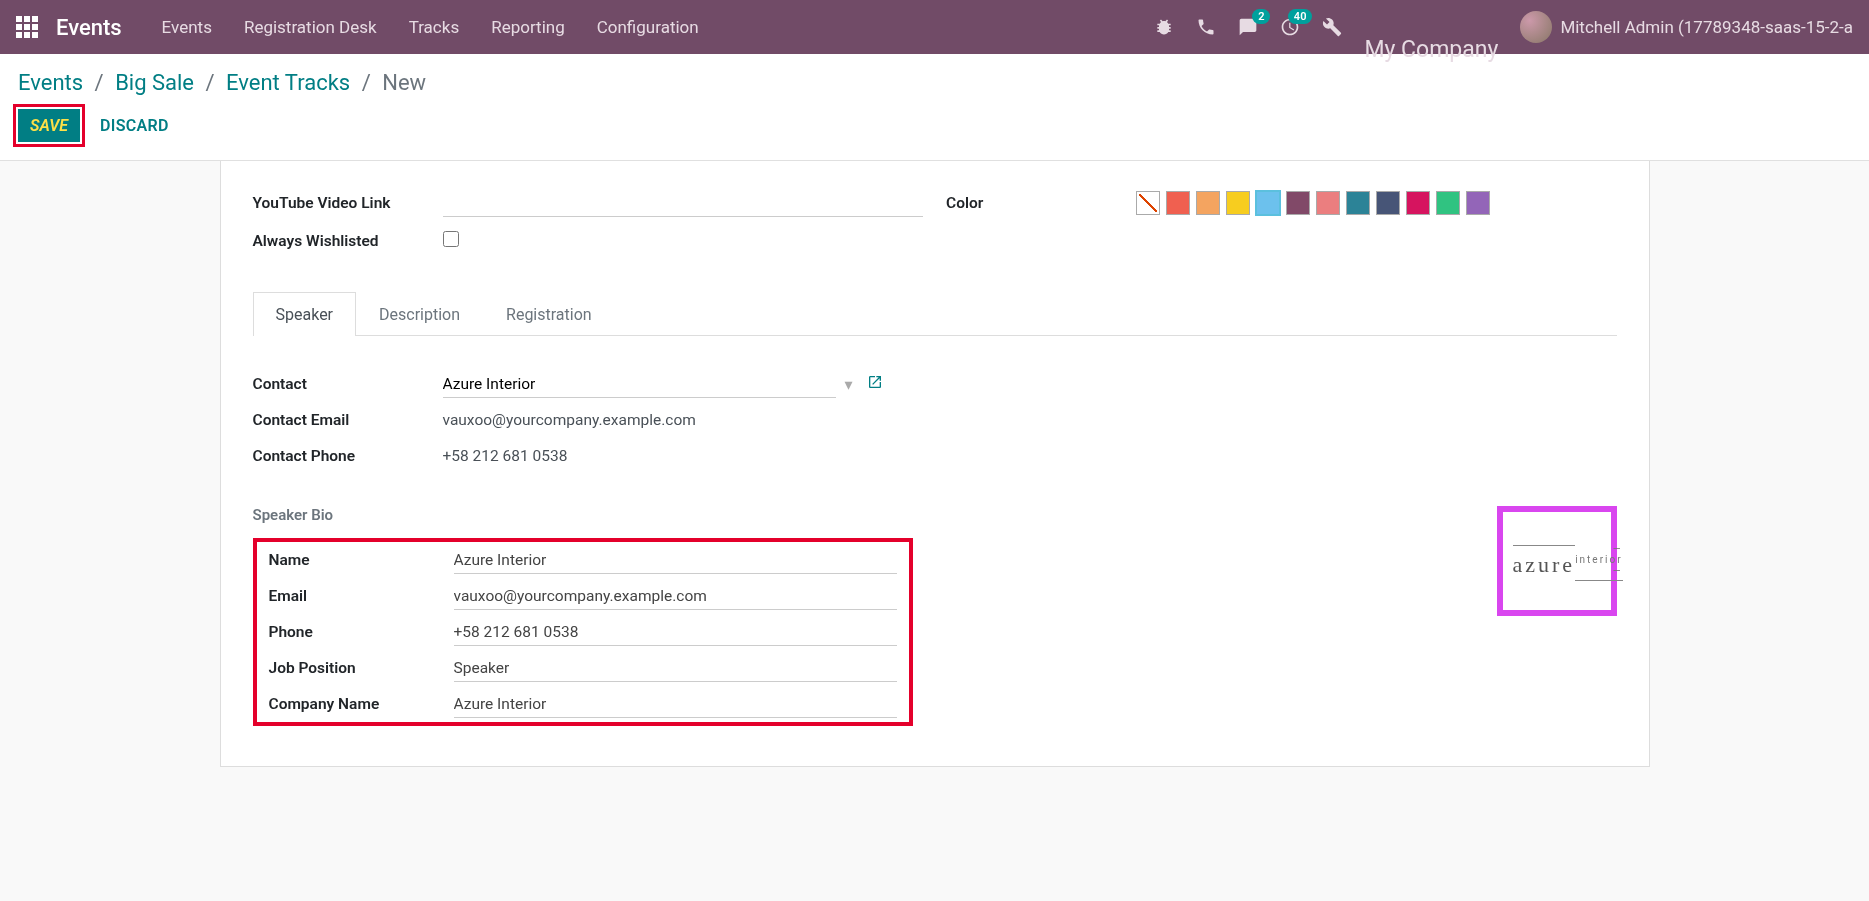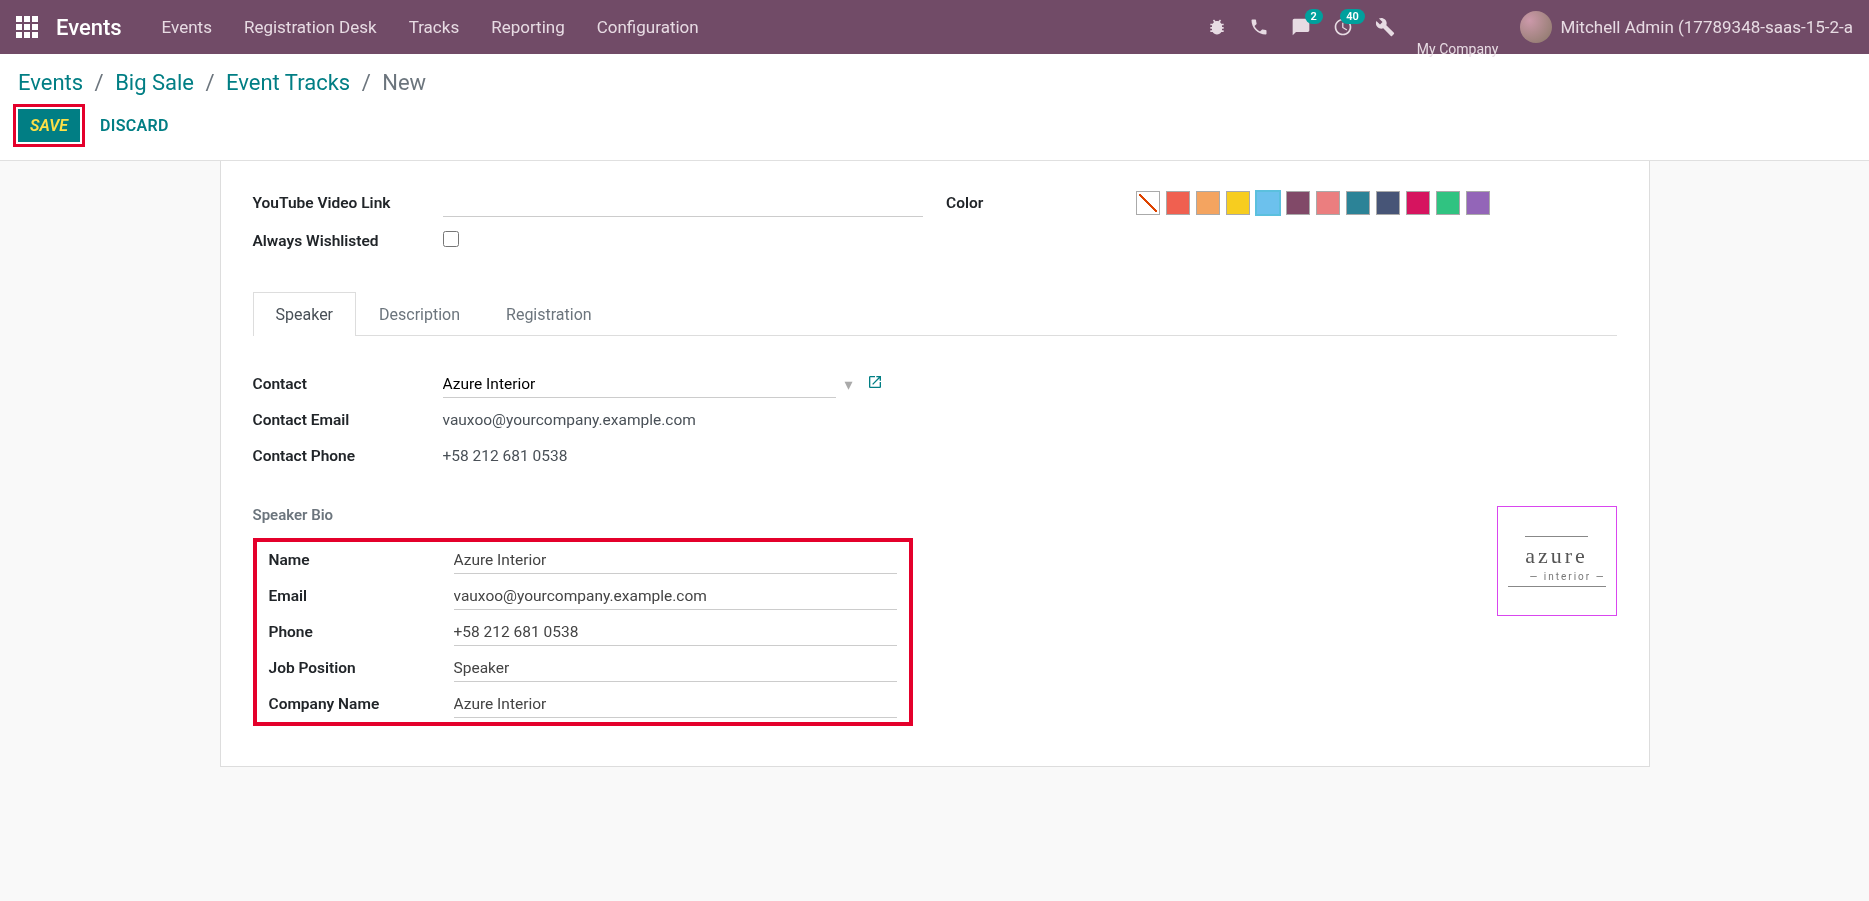--- a/index.html
+++ b/index.html
@@ -7,21 +7,21 @@
 
     .topnav { background: #714B67; height: 54px; display: flex; align-items: center; padding: 0 16px; color: #fff; }
     .apps-icon { display: grid; grid-template-columns: repeat(3, 6px); grid-template-rows: repeat(3, 6px); gap: 2px; margin-right: 18px; cursor: pointer; }
     .apps-icon span { background: #fff; width: 6px; height: 6px; }
     .app-title { font-size: 22px; font-weight: 500; margin-right: 40px; cursor: pointer; }
     .nav-link { font-size: 17px; margin-right: 32px; cursor: pointer; color: #E7DBE3; }
     .topnav-right { margin-left: auto; display: flex; align-items: center; gap: 22px; }
     .icon-btn { position: relative; cursor: pointer; display: flex; align-items: center; }
     .icon-btn svg { width: 20px; height: 20px; fill: #E7DBE3; }
     .badge { position: absolute; top: -8px; right: -12px; background: #00A09D; color: #fff; border-radius: 10px; font-size: 11px; padding: 1px 6px; font-weight: 600; }
-    .company { font-size: 14px; color: #E7DBE3; cursor: pointer; margin-top: 44px; }
+    .company { font-size: 23px; color: #E7DBE3; cursor: pointer; margin-top: 44px; }
     .user { display: flex; align-items: center; gap: 8px; font-size: 17px; color: #E7DBE3; cursor: pointer; }
     .avatar { width: 32px; height: 32px; border-radius: 50%; background: radial-gradient(circle at 30% 30%, #c9a, #876); }
 
     .controlbar { background: #fff; padding: 16px 18px 18px 18px; border-bottom: 1px solid #e0e0e0; }
     .breadcrumb { font-size: 22px; margin-bottom: 14px; }
     .breadcrumb a { color: #017E84; text-decoration: none; cursor: pointer; }
     .breadcrumb .sep { color: #6c757d; margin: 0 6px; }
     .breadcrumb .current { color: #6c757d; }
     .actions { display: flex; align-items: center; gap: 20px; }
     .btn-save { background: #017E84; color: #fde047; border: none; padding: 7px 12px; font-size: 16px; font-weight: 600; cursor: pointer; outline: 3px solid #E4002B; outline-offset: 2px; font-style: italic; }
@@ -56,21 +56,21 @@
     .dropdown-caret { color: #aaa; margin: 0 8px; cursor: pointer; }
     .ext-link { color: #6c757d; cursor: pointer; margin-left: 6px; }
     .ext-link svg { width: 16px; height: 16px; fill: #017E84; }
 
     .bio-block { display: flex; margin-top: 32px; }
     .bio-fields { width: 660px; border: 4px solid #E4002B; padding: 0 12px; }
     .bio-row { display: flex; align-items: center; min-height: 36px; }
     .bio-label { width: 185px; font-size: 15.5px; font-weight: 600; color: #212529; }
     .bio-input { flex: 1; border: none; border-bottom: 1px solid #ccc; font-size: 15.5px; padding: 4px 0; outline: none; color: #444; }
 
-    .logo-box { margin-left: auto; width: 120px; height: 110px; border: 1px solid #d946ef; display: flex; flex-direction: column; align-items: center; justify-content: center; padding: 10px; }
+    .logo-box { margin-left: auto; width: 120px; height: 110px; border: 6px solid #d946ef; display: flex; flex-direction: row; align-items: center; justify-content: space-between; padding: 10px; }
     .logo-txt { font-family: Georgia, serif; letter-spacing: 3px; font-size: 22px; color: #555; border-top: 1px solid #888; padding-top: 6px; }
     .logo-sub { font-size: 10px; letter-spacing: 2px; color: #777; border-bottom: 1px solid #888; padding-bottom: 4px; margin-top: 2px; text-align: right; width: 100%; }
   </style>
 </head>
 <body>
 
 <div class="topnav">
   <div class="apps-icon">
     <span></span>
       <span></span>

